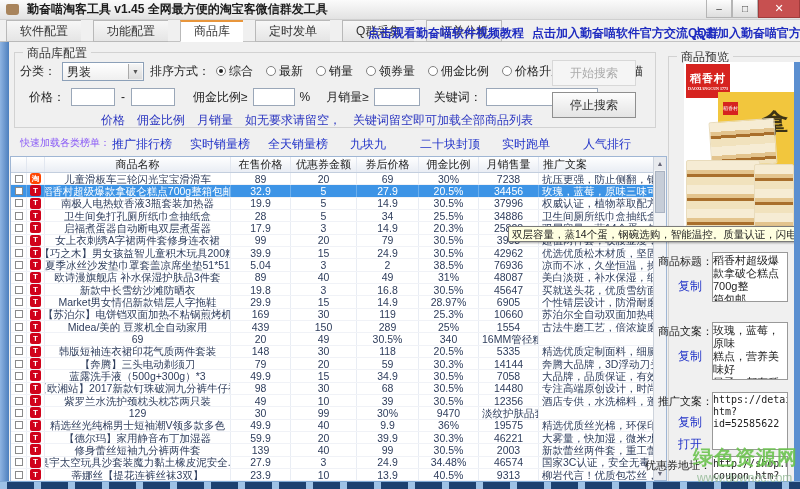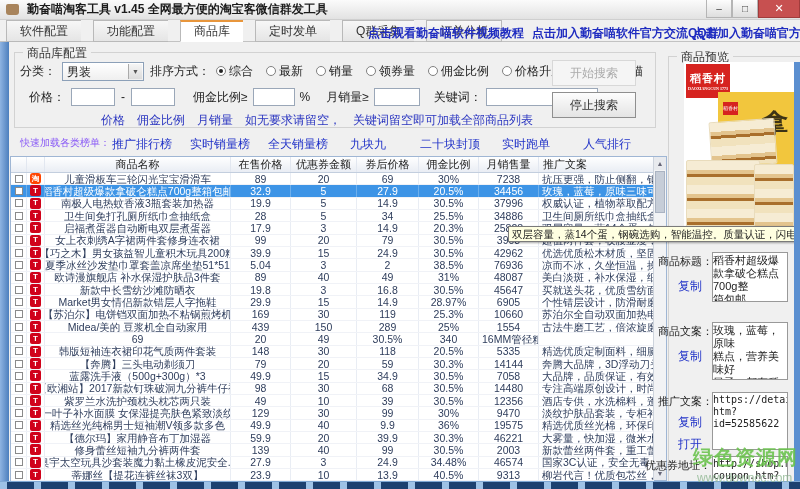--- a/index.html
+++ b/index.html
@@ -491,21 +491,20 @@
         <div class="c">12356</div>
         <div class="c copy">酒店专供，水洗棉料，蓬...</div>
       </div>
       <div class="trow">
         <div class="c">
           <span class="box"></span>
         </div>
         <div class="c">
           <span class="badge tmall">T</span>
         </div>
-        <div class="c">一叶子补水面膜 女保湿提亮肤色紧致淡纹</div>
         <div class="c">129</div>
         <div class="c">30</div>
         <div class="c">99</div>
         <div class="c">30%</div>
         <div class="c">9470</div>
         <div class="c copy">淡纹护肤品套装，专柜补...</div>
       </div>
       <div class="trow">
         <div class="c">
           <span class="box"></span>

